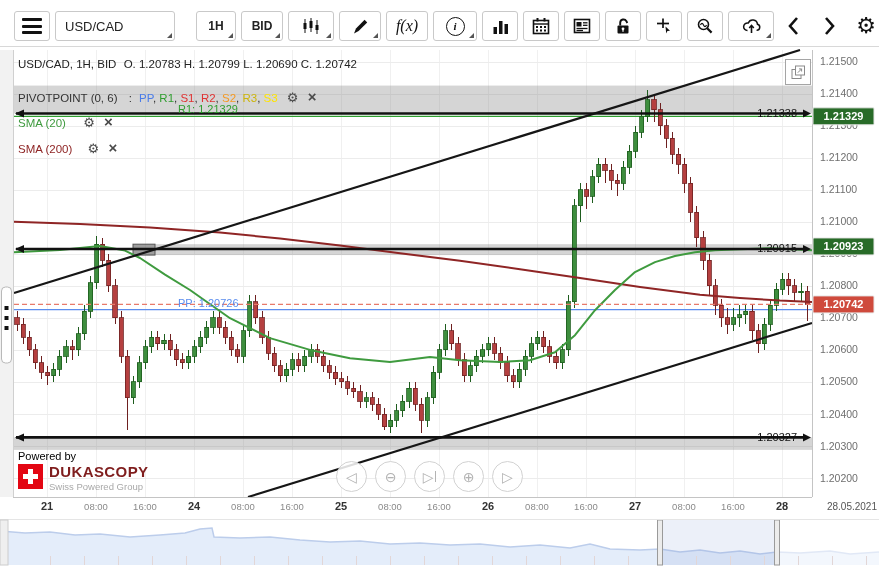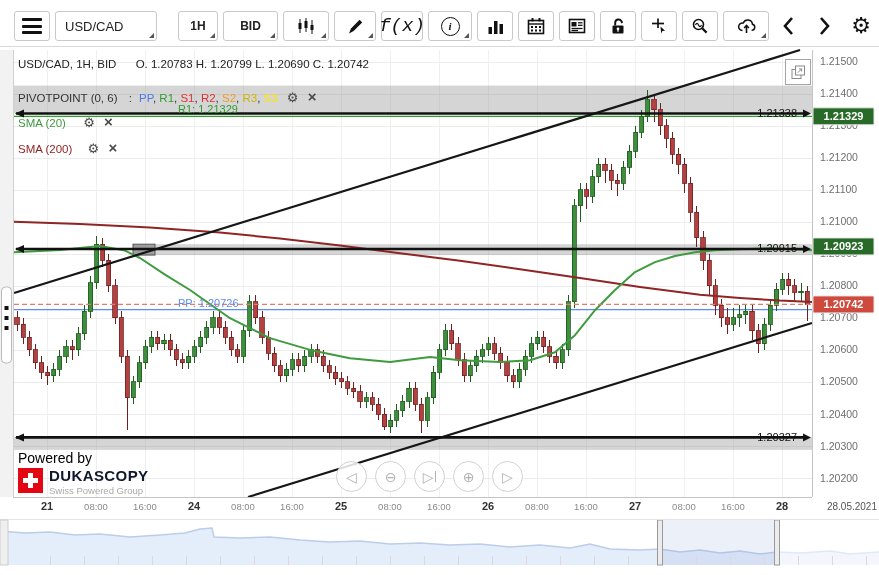--- a/index.html
+++ b/index.html
@@ -11,39 +11,39 @@
            padding:11px 0 0 14px;box-sizing:border-box;gap:5px;z-index:30}
   .tb{height:30px;border:1px solid #c9c9c9;border-radius:3px;background:#fff;display:flex;
       align-items:center;justify-content:center;position:relative;box-sizing:border-box;
       padding:0;cursor:pointer;flex:none}
   .tb.plain{border:none}
   .corner{position:absolute;right:2px;bottom:2px;width:0;height:0;
           border-left:5px solid transparent;border-bottom:5px solid #555}
   .hamburger i{display:block;width:20px;height:3px;background:#111;border-radius:1px;margin:3.5px 0}
   .symLabel{font-size:13px;color:#222;padding-left:9px;width:100%;text-align:left}
   .smallLabel{font-size:12px;font-weight:700;color:#222}
-  .fxLabel{font-family:Liberation Mono, monospace;font-style:italic;font-size:19px;color:#111}
+  .fxLabel{font-family:Liberation Serif, serif;font-style:italic;font-size:16px;color:#111}
   .infoCirc{width:17px;height:17px;border:1.6px solid #111;border-radius:50%;display:flex;
             align-items:center;justify-content:center;font-family:"Liberation Serif",serif;
             font-style:italic;font-size:11px;font-weight:bold;color:#111}
   .gearGlyph{font-size:22px;color:#111;line-height:1}
   
   .ov{position:absolute;z-index:20;pointer-events:none}
   .legendRow{white-space:nowrap;font-size:11.5px;color:#222}
   .miniIcon{pointer-events:auto;cursor:pointer;color:#4a4a4a;font-size:13px;margin-left:6px}
   .xIcon{pointer-events:auto;cursor:pointer;color:#4a4a4a;font-size:15px;font-weight:bold;margin-left:6px}
   .pvc{color:#333}
   
-  .pwr{font-size:14px;color:#000}
+  .pwr{font-size:11px;color:#000}
   .logoRow{display:flex;align-items:flex-start;margin-top:2px}
   .cross{width:25px;height:25px;background:#e30613;position:relative;flex:none;margin-right:6px}
   .cross i{position:absolute;background:#fff}
   .cross i.v{left:10px;top:5px;width:5px;height:15px}
   .cross i.h{left:5px;top:10px;width:15px;height:5px}
-  .brand{font-size:15px;font-weight:800;color:#0f172a;letter-spacing:.4px;line-height:15px}
+  .brand{font-size:15px;font-weight:800;color:#7f1d1d;letter-spacing:.4px;line-height:15px}
   .brandSub{font-size:9.5px;color:#a9a9a9;margin-top:2px}
   
   .navBtns{display:flex;gap:8px;pointer-events:auto}
   .navBtn{width:29px;height:29px;border:1px solid #d2d2d2;border-radius:50%;background:rgba(255,255,255,.85);
           color:#b3b3b3;font-size:14px;display:flex;align-items:center;justify-content:center;cursor:pointer}
   .navBtn .bar{display:inline-block;width:1.5px;height:11px;background:#b3b3b3;margin-left:1px}
   
   .popout{width:24px;height:24px;border:1px solid #a5a5a5;background:#fff;display:flex;
           align-items:center;justify-content:center;cursor:pointer;pointer-events:auto}
   svg text{font-family:"Liberation Sans",sans-serif}
@@ -52,29 +52,29 @@
 <body>
 
 <div class="toolbar">
   <button class="tb" style="width:36px">
     <span class="hamburger">
         <i></i>
         <i></i>
         <i></i>
       </span>
   </button>
-  <button class="tb" style="width:102px">
+  <button class="tb" style="width:120px">
     <span class="symLabel">USD/CAD</span>
     <span class="corner"></span>
   </button>
   <button class="tb" style="width:40px;margin-left:16px">
     <span class="smallLabel">1H</span>
     <span class="corner"></span>
   </button>
-  <button class="tb" style="width:55px">
+  <button class="tb" style="width:42px">
     <span class="smallLabel">BID</span>
     <span class="corner"></span>
   </button>
   <button class="tb" style="width:46px">
     <svg width="20" height="20" viewBox="0 0 20 20">
       <line x1="4" y1="3" x2="4" y2="17" stroke="#111"></line>
         <rect x="2.5" y="7" width="3" height="6" fill="#111"></rect>
       <line x1="10" y1="2" x2="10" y2="16" stroke="#111"></line>
         <rect x="8.5" y="5" width="3" height="7" fill="#111"></rect>
       <line x1="16" y1="4" x2="16" y2="18" stroke="#111"></line>
@@ -569,21 +569,21 @@
     <line x1="832.5" x2="832.5" y1="556" y2="565" stroke="#e2d6d6" shape-rendering="crispEdges"></line>
     <line x1="866.5" x2="866.5" y1="556" y2="565" stroke="#e2d6d6" shape-rendering="crispEdges"></line>
     <rect x="657.5" y="520" width="5" height="45" fill="#ececec" stroke="#9a9a9a"></rect>
     <rect x="774.5" y="520" width="5" height="45" fill="#ececec" stroke="#9a9a9a"></rect>
     <line x1="0" x2="879" y1="519.5" y2="519.5" stroke="#e5e5e5" shape-rendering="crispEdges"></line>
     <rect x="0" y="520" width="8" height="45" fill="#efefef" stroke="#ccc"></rect>
   </svg>
 
 <div class="ov legendRow" style="left:18px;top:58px">
   <span>USD/CAD, 1H, BID</span>
-  <span style="margin-left:16px">O. 1.20783 H. 1.20799 L. 1.20690 C. 1.20742</span>
+  <span style="margin-left:4px">O. 1.20783 H. 1.20799 L. 1.20690 C. 1.20742</span>
 </div>
 
 <div class="ov legendRow" style="left:18px;top:88px;color:#333">
   <span>PIVOTPOINT (0, 6)</span>
   <span style="margin:0 4px 0 8px">:</span>
   <span><span style="color: rgb(74, 124, 232);">PP</span><span class="pvc">, </span><span style="color: rgb(47, 158, 47);">R1</span><span class="pvc">, </span><span style="color: rgb(224, 51, 51);">S1</span><span class="pvc">, </span><span style="color: rgb(224, 51, 51);">R2</span><span class="pvc">, </span><span style="color: rgb(245, 154, 35);">S2</span><span class="pvc">, </span><span style="color: rgb(205, 181, 10);">R3</span><span class="pvc">, </span><span style="color: rgb(255, 228, 0);">S3</span></span>
   <span class="miniIcon">⚙</span>
   <span class="xIcon">×</span>
 </div>
 

